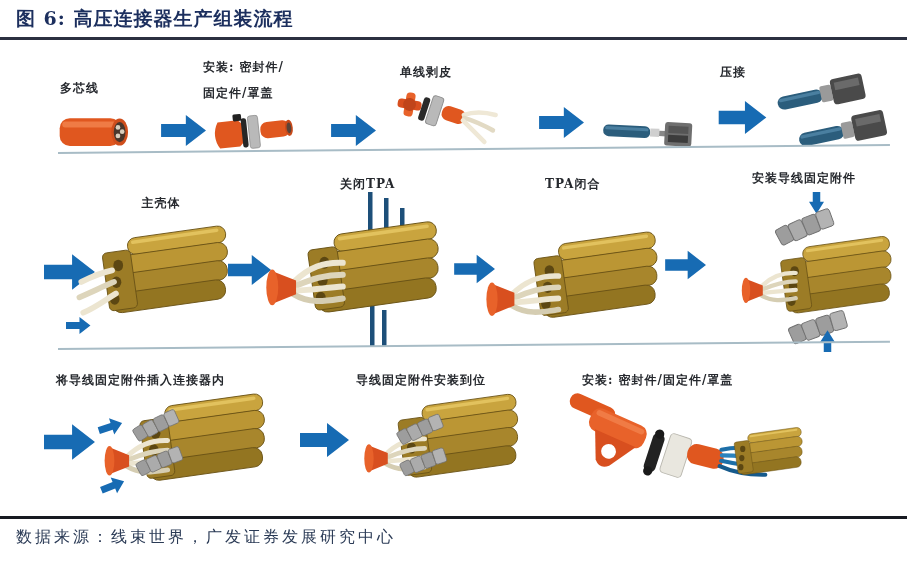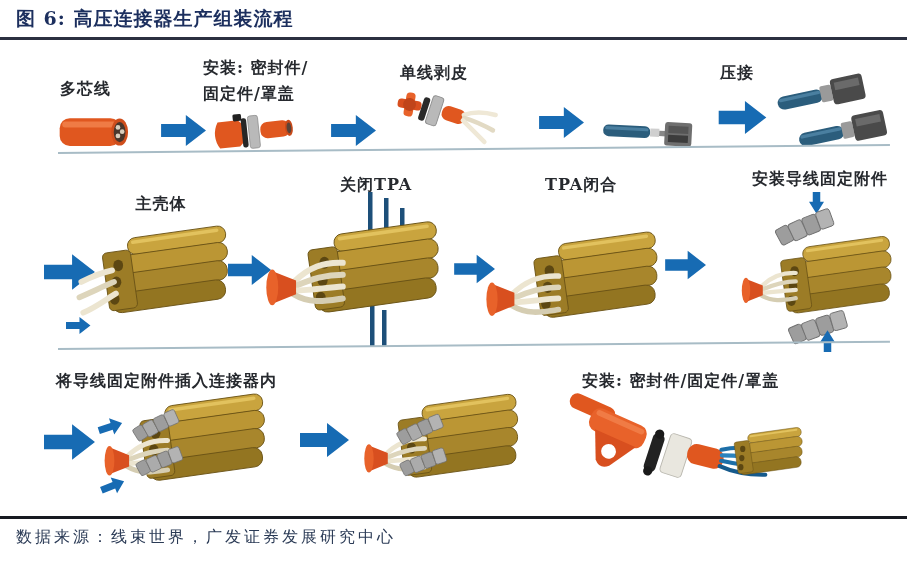--- a/index.html
+++ b/index.html
@@ -4,21 +4,21 @@
 <style>
   html,body{margin:0;padding:0;background:#fff;}
   .page{position:relative;width:907px;height:562px;background:#ffffff;overflow:hidden;
         font-family:"DejaVu Serif","Liberation Serif",serif;}
   .title{position:absolute;left:16px;top:6px;font-size:19px;font-weight:700;
          color:#1c2f5e;letter-spacing:1px;white-space:nowrap;}
   .title-rule{position:absolute;left:0;top:37px;width:907px;height:3px;background:#2b3040;}
   .bottom-rule{position:absolute;left:0;top:516px;width:907px;height:3px;background:#171a21;}
   .source{position:absolute;left:16px;top:527px;font-size:16px;color:#2a3a55;
           letter-spacing:3px;white-space:nowrap;text-align:center;}
-  .lbl{position:absolute;font-size:16px;font-weight:700;color:#26292e;
+  .lbl{position:absolute;font-size:12px;font-weight:700;color:#26292e;
        letter-spacing:1px;white-space:nowrap;line-height:25px;}
   .lbl.center{text-align:center;}
   .sep{position:absolute;height:2px;background:#a8bcc6;transform-origin:left center;}
   .fig{position:absolute;}
   svg{display:block;overflow:visible;}
 </style>
 </head>
 <body>
 
 <div class="page">
@@ -214,20 +214,21 @@
     <use href="#gray-acc" transform="translate(30,26) rotate(-12) scale(0.9)"></use>
     <use href="#brass-conn" transform="translate(36,48) scale(0.78)"></use>
     <use href="#wire-bundle" transform="translate(0,72) scale(0.6)"></use>
     <use href="#gray-acc" transform="translate(44,124) rotate(-8) scale(0.9)"></use>
     <use href="#varrow" transform="translate(92,160) rotate(180) scale(0.75)"></use>
   </svg>
 
   <div class="sep" style="left:58px;top:348px;width:832px;transform:rotate(-0.5deg)"></div>
 
   <div class="lbl" style="left:56px;top:368px">将导线固定附件插入连接器内</div>
+  <div class="lbl" style="left:356px;top:368px">导线固定附件安装到位</div>
   <div class="lbl" style="left:582px;top:368px">安装: 密封件/固定件/罩盖</div>
 
   <svg class="fig" style="left:44px;top:422px;width:52px;height:40px" viewBox="0 0 50 36">
       <use href="#block-arrow"></use>
     </svg>
 
   <svg class="fig" style="left:96px;top:396px;width:175px;height:112px" viewBox="0 0 175 112">
     <use href="#brass-conn" transform="translate(42,2) scale(0.88)"></use>
     <use href="#wire-bundle" transform="translate(10,34) scale(0.7)"></use>
     <use href="#gray-acc" transform="translate(34,24) rotate(-16) scale(0.72)"></use>

